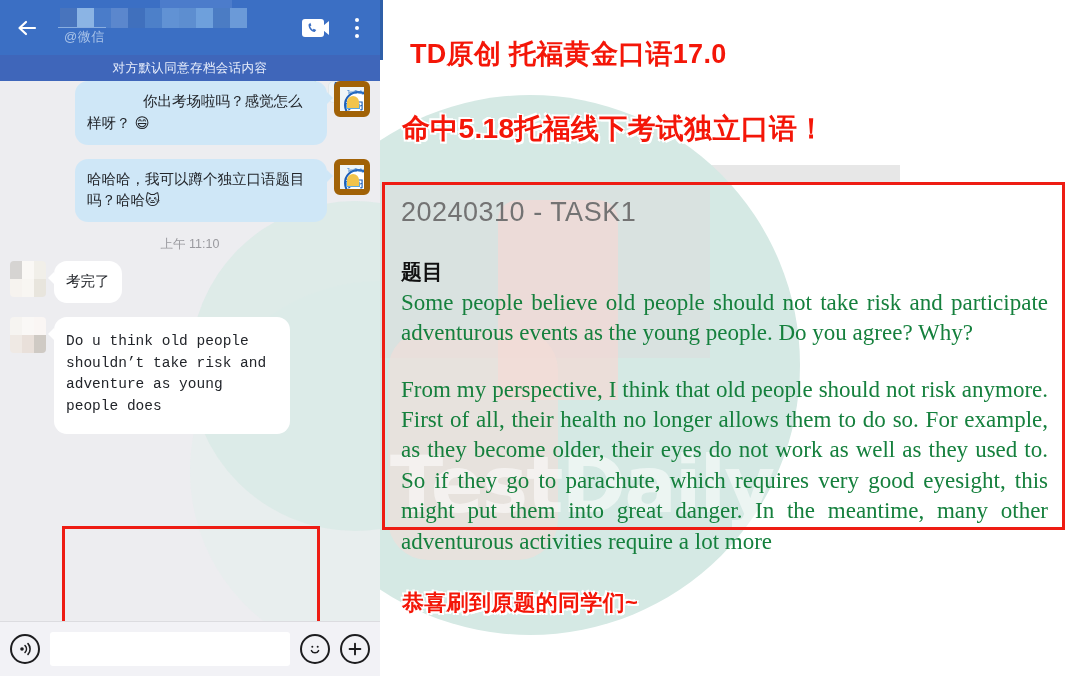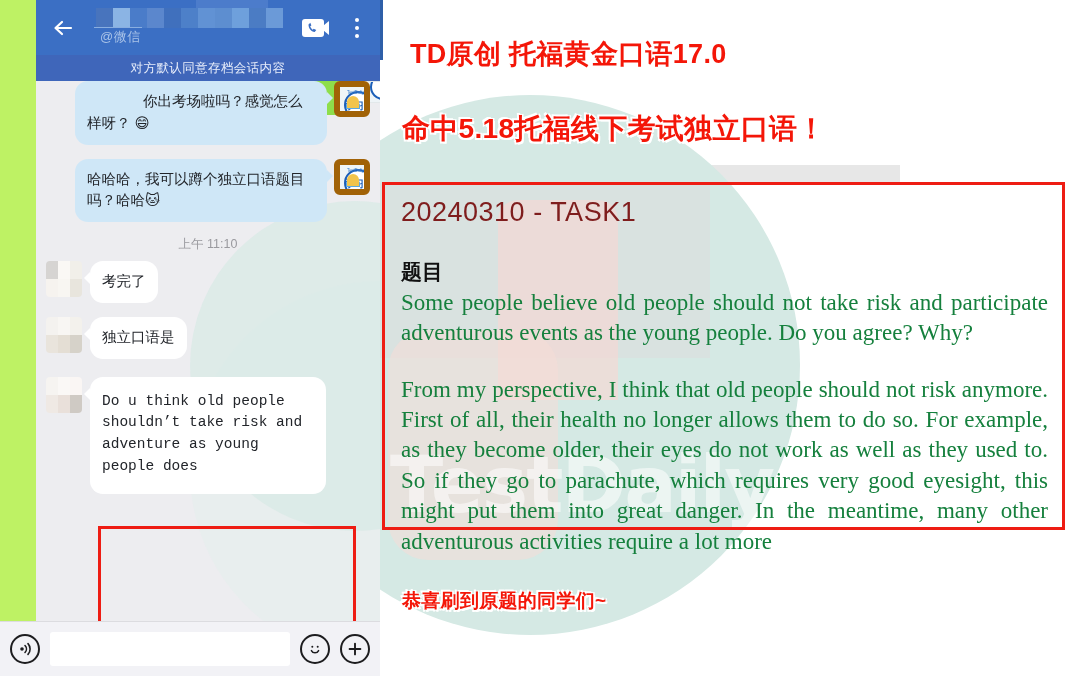--- a/index.html
+++ b/index.html
@@ -8,24 +8,23 @@
     font-family: "Liberation Sans", "DejaVu Sans", sans-serif;
     overflow: hidden;
     background: #ffffff;
   }
   #root { position: relative; width: 1080px; height: 690px; display: flex; }
 
   
   .chat-panel {
     position: relative;
     width: 380px; height: 676px;
-    background: #bef264;
+    background: #14b8a6;
     overflow: hidden;
     flex: 0 0 380px;
-    padding-left: 36px;
   }
 
   
   .chat-header {
     position: relative;
     height: 55px;
     background: #3b6fc4;
     display: flex; align-items: center;
     padding: 0 12px;
   }
@@ -185,33 +184,33 @@
 
   .headline {
     position: relative; z-index: 4;
     color: #f41608; font-weight: bold;
     font-size: 27px; letter-spacing: .3px;
     text-shadow: 1.5px 1.5px 0 #fff, -1.5px 1.5px 0 #fff, 1.5px -1.5px 0 #fff, -1.5px -1.5px 0 #fff,
                  2px 2px 0 #fff, -2px -2px 0 #fff;
   }
   .headline.h1 { position:absolute; left: 30px; top: 36px; }
   .headline.h2 { position:absolute; left: 22px; top: 110px; font-size: 28px; }
-  .headline.h3 { position:absolute; left: 22px; top: 588px; font-size: 19px; }
+  .headline.h3 { position:absolute; left: 22px; top: 588px; font-size: 22px; }
 
   .doc-box {
     position: absolute; left: 2px; top: 182px;
     width: 683px; height: 348px;
     border: 3px solid #ee1c13;
     z-index: 4;
     padding: 12px 14px 0 16px;
     color: #111;
   }
   .doc-title {
     font-family: "Liberation Sans", sans-serif;
-    font-size: 27px; letter-spacing: .5px; margin-bottom: 30px; color:#7f1d1d;
+    font-size: 27px; letter-spacing: .5px; margin-bottom: 30px; color:#737373;
   }
   .doc-h {
     font-family: "Liberation Serif", serif;
     font-weight: bold; font-size: 21px; margin-bottom: 2px; color:#111;
   }
   .doc-p {
     font-family: "Liberation Serif", serif;
     font-size: 23px; line-height: 1.32; text-align: justify; color:#15803d;
   }
   .doc-sec2 { margin-top: 26px; }
@@ -316,31 +315,20 @@
           <i style="background:#d6d4d2"></i>
             <i style="background:#faf8f5"></i>
             <i style="background:#f1efe9"></i>
           <i style="background:#f6f3ef"></i>
             <i style="background:#f8f6f2"></i>
             <i style="background:#e8e5dd"></i>
         </div>
         <div class="bubble white">考完了</div>
       </div>
 
-      <div class="msg-row left" style="margin-bottom:18px;">
-        <div class="left-avatar-mosaic">
-          <i style="background:#f4f2ef"></i>
-            <i style="background:#f8f6f3"></i>
-            <i style="background:#f3f1ec"></i>
-          <i style="background:#e9e4dc"></i>
-            <i style="background:#e4ded4"></i>
-            <i style="background:#d6d2c9"></i>
-        </div>
-        <div class="bubble white">独立口语是</div>
-      </div>
 
       <div class="msg-row left">
         <div class="left-avatar-mosaic">
           <i style="background:#f6f4f1"></i>
             <i style="background:#faf8f6"></i>
             <i style="background:#faf6f4"></i>
           <i style="background:#efe9e4"></i>
             <i style="background:#e9e0da"></i>
             <i style="background:#cfcac4"></i>
         </div>

